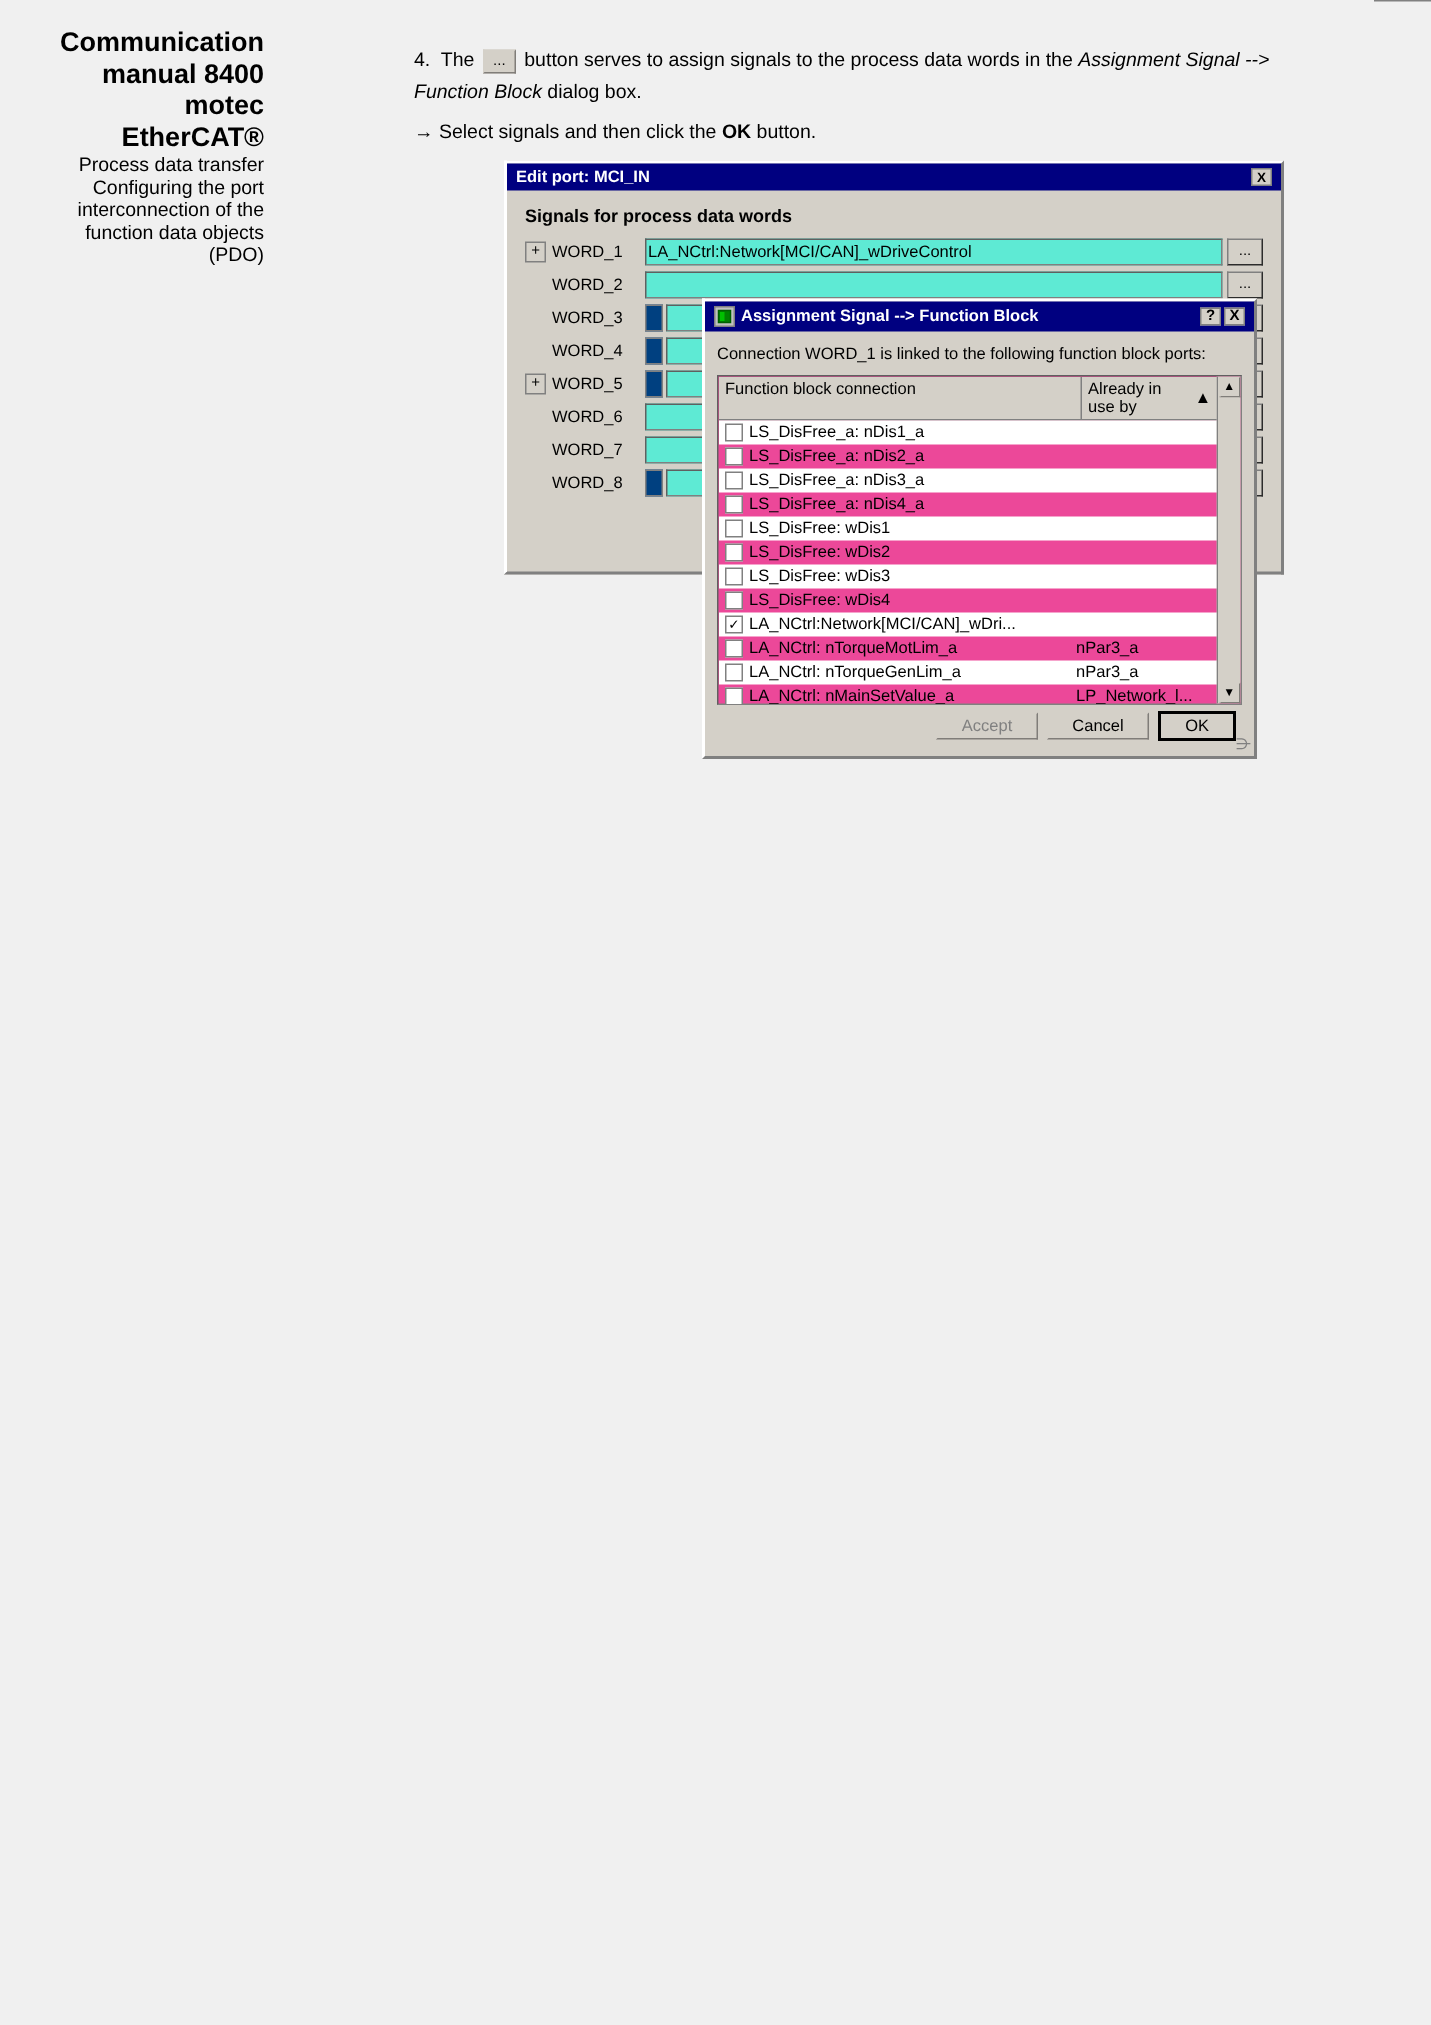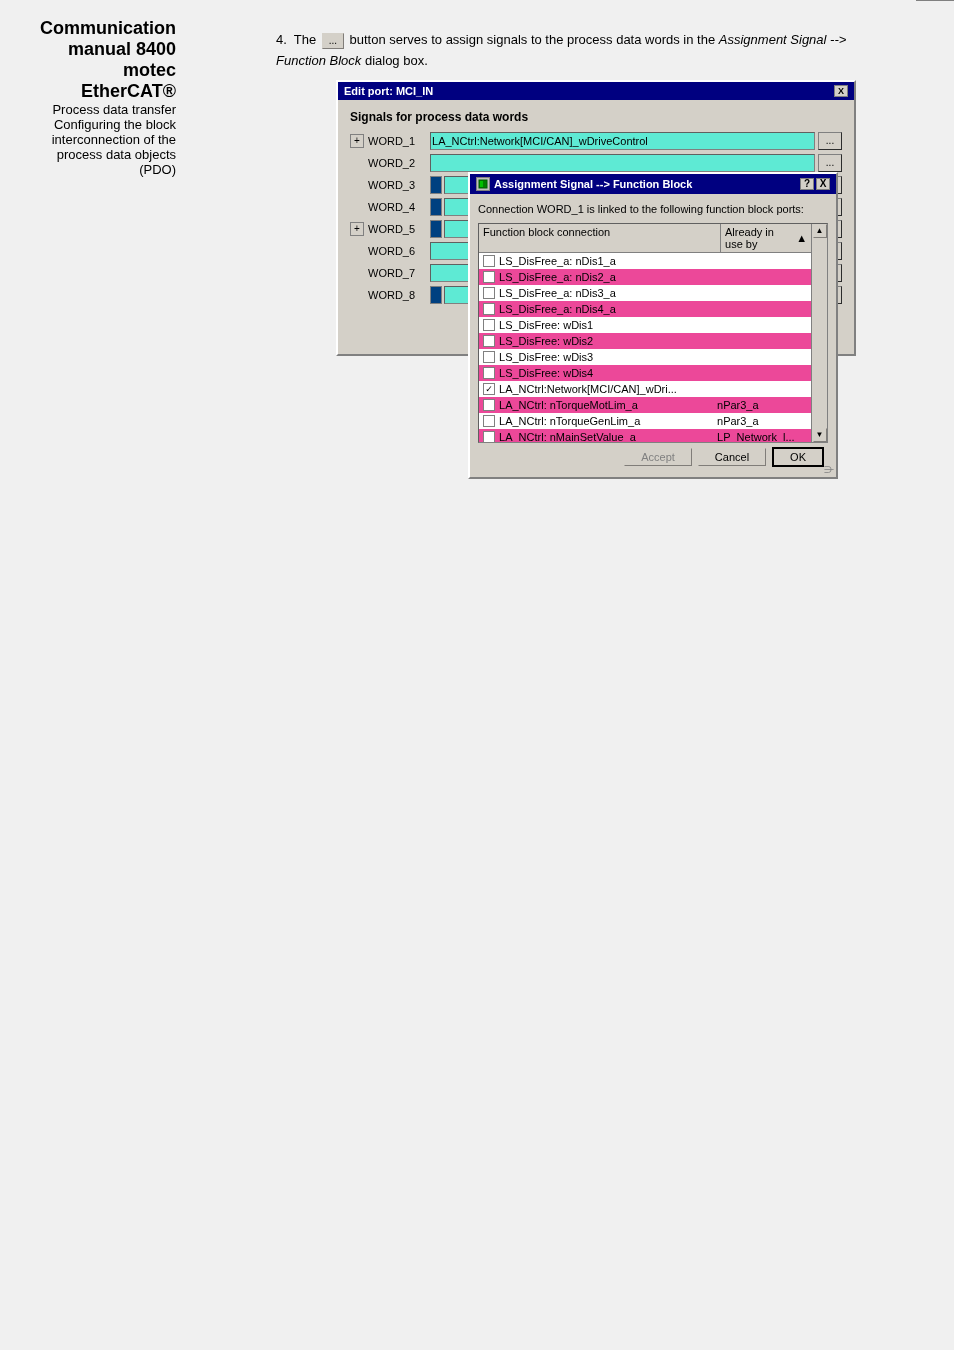--- a/index.html
+++ b/index.html
@@ -389,32 +389,37 @@
     }
   </style>
 </head>
 <body>
 
 <div class="page">
 
   <div class="header">
     <div class="header-title">Communication manual 8400 motec EtherCAT®</div>
     <div class="header-sub">Process data transfer</div>
-    <div class="header-sub">Configuring the block interconnection of the process data objects (PDO)</div>
+    <div class="header-sub">Configuring the port interconnection of the function data objects (PDO)</div>
   </div>
 
   <div class="main-content">
 
     <div class="step-text">
       <span>4.</span>&nbsp;
       <span>The</span>
       <span class="inline-btn">...</span>
       <span>button serves to assign signals to the process data words in the</span>
       <em>Assignment Signal --&gt; Function Block</em>
       <span>dialog box.</span>
+    </div>
+    <div class="arrow-text">
+      <span>→ Select signals and then click the</span>
+      <strong>OK</strong>
+      <span>button.</span>
     </div>
 
     <div class="edit-port-dialog" style="position:relative;">
       <div class="edit-port-title-bar">
         <span>Edit port: MCI_IN</span>
         <div class="title-bar-controls">
           <div class="title-bar-btn">X</div>
         </div>
       </div>
       <div class="edit-port-body">

